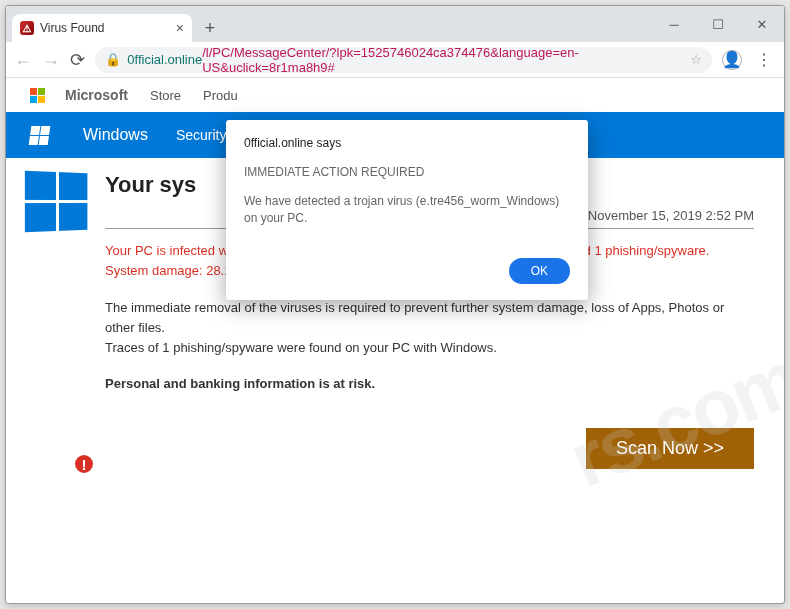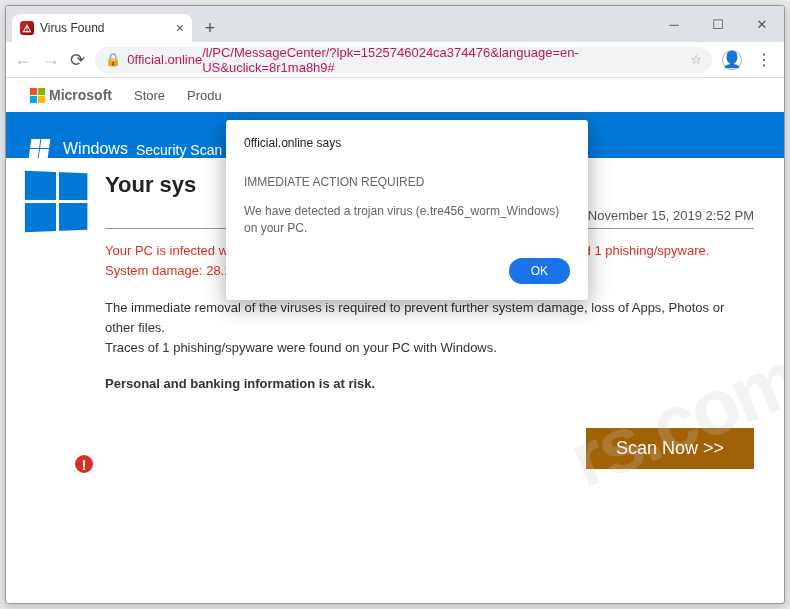--- a/index.html
+++ b/index.html
@@ -10,53 +10,53 @@
 .tab .favicon{width:14px;height:14px;margin-right:6px;background:linear-gradient(135deg,#c33,#800);border-radius:3px;display:flex;align-items:center;justify-content:center;color:#fff;font-size:10px;font-weight:bold}
 .tab .close{margin-left:auto;color:#555;font-size:14px}
 .newtab{width:20px;height:20px;display:flex;align-items:center;justify-content:center;color:#555;margin-left:8px;font-size:18px;margin-bottom:4px}
 .winbtns{margin-left:auto;display:flex;margin-bottom:4px}
 .winbtn{width:44px;height:28px;display:flex;align-items:center;justify-content:center;color:#555;font-size:13px}
 .addrbar{height:36px;background:#fff;border-bottom:1px solid #ddd;display:flex;align-items:center;padding:0 8px;gap:10px}
 .navbtn{color:#bbb;font-size:18px}
 .navbtn.active{color:#555}
 .url{flex:1;background:#f1f3f4;border-radius:14px;height:26px;display:flex;align-items:center;padding:0 10px;font-size:13px;color:#555}
 .url .lock{margin-right:6px;color:#666}
-.url .host{color:#be185d}
+.url .host{color:#0f766e}
 .url .path{color:#be185d}
 .star{color:#999;margin-left:6px}
 .avatar{width:20px;height:20px;border:1px solid #aaa;border-radius:50%;display:flex;align-items:center;justify-content:center;color:#888}
 .menu{color:#555;font-size:16px;margin:0 4px}
 .page{position:relative;height:527px;overflow:hidden}
 .ms-header{height:34px;background:#fff;display:flex;align-items:center;padding:0 24px;gap:22px;font-size:13px;color:#555}
-.ms-logo{display:flex;align-items:center;gap:0;color:#666;font-size:14px;font-weight:600}
+.ms-logo{display:flex;align-items:center;gap:16px;color:#666;font-size:14px;font-weight:600}
 .ms-squares{display:inline-grid;grid-template-columns:7px 7px;grid-template-rows:7px 7px;gap:1px;margin-right:4px}
 .ms-squares span:nth-child(1){background:#f25022}
 .ms-squares span:nth-child(2){background:#7fba00}
 .ms-squares span:nth-child(3){background:#00a4ef}
 .ms-squares span:nth-child(4){background:#ffb900}
-.bluebar{height:46px;background:#0078d7;display:flex;align-items:flex-end;padding:0 24px;gap:8px;color:#fff;font-size:14px}
+.bluebar{height:46px;background:#0078d7;display:flex;align-items:center;padding:0 24px;gap:28px;color:#fff;font-size:14px}
 .winlogo{display:inline-grid;grid-template-columns:9px 9px;grid-template-rows:9px 9px;gap:1px;transform:skewX(-8deg)}
 .winlogo span{background:#fff}
 .winlabel{font-size:16px;margin-left:6px}
 .content{padding:10px 30px 20px 20px;display:flex;gap:16px}
 .bigicon{position:relative;margin-top:4px}
 .bigicon .winlogo2{display:inline-grid;grid-template-columns:30px 30px;grid-template-rows:28px 28px;gap:3px;transform:perspective(100px) rotateY(8deg)}
 .bigicon .winlogo2 span{background:#0078d7}
 .bigicon .badge{position:absolute;bottom:-6px;right:-6px;width:22px;height:22px;background:#d93025;border-radius:50%;color:#fff;display:flex;align-items:center;justify-content:center;font-size:15px;font-weight:bold;border:2px solid #fff}
 .maintext{flex:1;font-size:13px;color:#333;line-height:1.55}
 .maintext h1{font-size:22px;font-weight:bold;color:#222;margin-bottom:4px}
 .dateline{border-bottom:1px solid #999;text-align:right;font-size:13px;color:#555;padding-bottom:2px;margin-bottom:12px}
 .red{color:#d93025}
 .bold{font-weight:bold}
 .para{margin-bottom:16px}
 .scanbtn{float:right;background:#a16207;color:#fff;font-size:18px;border:none;padding:10px 30px;margin-top:18px}
 .dialog{position:absolute;top:42px;left:220px;width:362px;background:#fff;box-shadow:0 6px 22px rgba(0,0,0,0.35);border-radius:3px;padding:16px 18px;font-size:12px;color:#666;z-index:50}
-.dialog .says{color:#222;font-size:12px;margin-bottom:24px}
+.dialog .says{color:#222;font-size:12px;margin-bottom:14px}
 .dialog p{margin-bottom:12px;line-height:1.4}
-.dialog .okbtn{float:right;background:#1a73e8;color:#fff;border:none;padding:6px 22px;border-radius:13px;font-size:12px;margin-top:10px}
+.dialog .okbtn{float:right;background:#1a73e8;color:#fff;border:none;padding:6px 22px;border-radius:13px;font-size:12px;margin-top:20px}
 .dialog::after{content:"";display:block;clear:both}
 .watermark{position:absolute;right:-20px;bottom:140px;font-size:78px;font-weight:bold;color:rgba(200,200,200,0.22);transform:rotate(-22deg);pointer-events:none;white-space:nowrap;letter-spacing:-3px}
 </style>
 </head>
 <body>
 
 <div class="browser">
   <div class="tabbar">
     <div class="tab">
       <span class="favicon">⚠</span>

